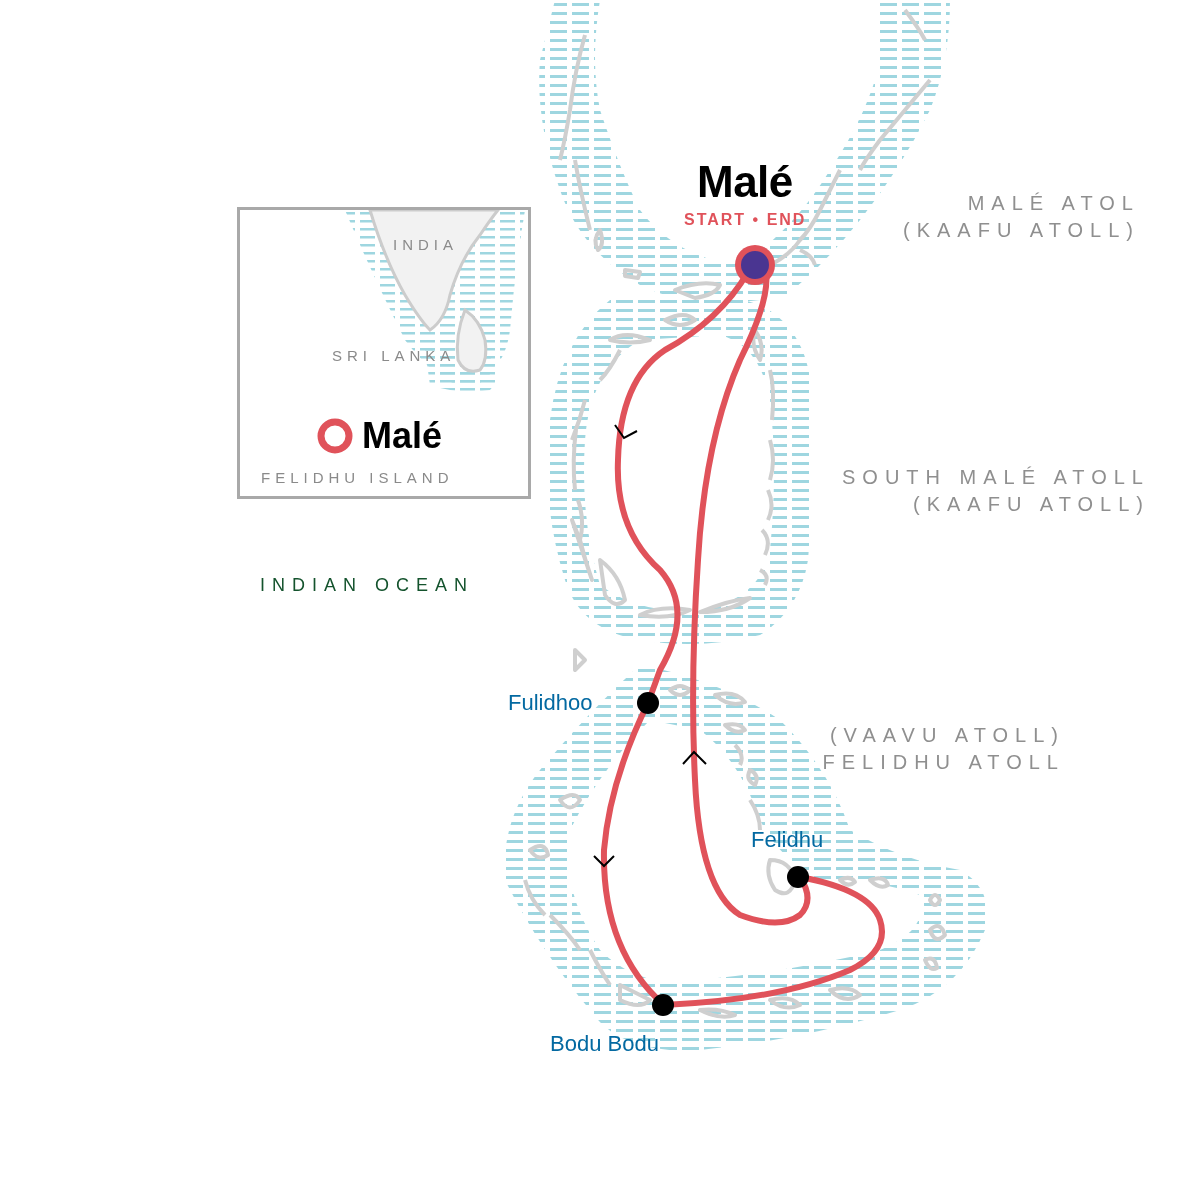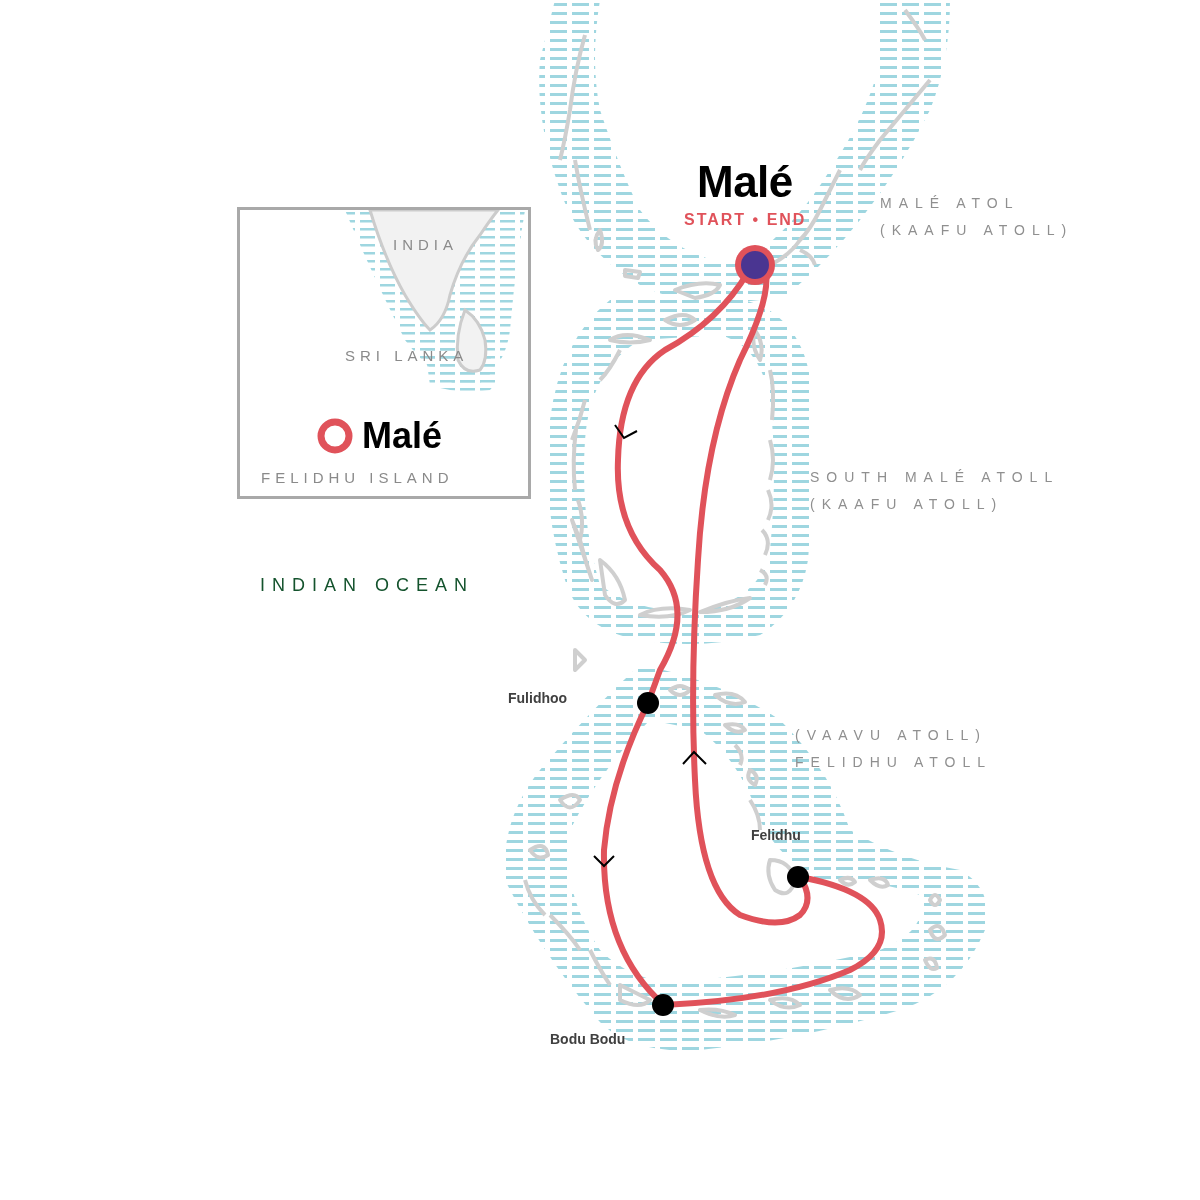--- a/index.html
+++ b/index.html
@@ -1,20 +1,20 @@
 <!DOCTYPE html>
 <html><head>
   <meta charset="utf-8">
   <style>
     html, body { margin: 0; padding: 0; background: #ffffff; }
     body { width: 1200px; height: 1200px; position: relative; overflow: hidden; font-family: "Liberation Sans", sans-serif; }
     #map { position: absolute; left: 0; top: 0; width: 1200px; height: 1200px; }
     .lbl { position: absolute; white-space: nowrap; font-family: "Liberation Sans", sans-serif; }
-    .city { font-weight: bold; color: #404040; font-size: 14px; }
-    .atoll { color: #8f8f8f; font-size: 14px; letter-spacing: 7px; text-align: left; line-height: 27px; }
+    .city { font-weight: normal; color: #0369a1; font-size: 22px; }
+    .atoll { color: #8f8f8f; font-size: 20px; letter-spacing: 7px; text-align: right; line-height: 27px; }
     .ocean { color: #14532d; font-size: 18px; letter-spacing: 7px; }
     .male-big { font-size: 44px; font-weight: bold; color: #000; letter-spacing: -0.5px; }
     .startend { font-size: 16px; font-weight: bold; color: #e0525a; letter-spacing: 2px; }
     #inset { position: absolute; left: 237px; top: 207px; width: 288px; height: 286px; border: 3px solid #a9a9a9; background: #fff; overflow: hidden; }
     .inset-lbl { color: #8a8a8a; font-size: 15px; letter-spacing: 5px; }
     .inset-male { font-size: 36px; font-weight: bold; color: #000; }
   </style>
 </head>
 <body>
 
@@ -140,16 +140,16 @@
         <rect x="0" y="2" width="15" height="2.5" fill="#9ed6e0"></rect>
       </pattern>
     </defs>
     <path d="M105 0 Q130 60 165 130 Q195 170 230 180 Q265 160 270 120 Q275 60 285 0 Z" fill="url(#hatch2)"></path>
     <path d="M185 140 Q215 125 245 140 Q265 165 250 180 Q220 185 190 175 Z" fill="url(#hatch2)"></path>
     <path d="M130 0 Q145 50 165 85 Q180 110 190 120 Q205 110 210 85 Q220 50 240 25 Q250 10 258 0 Z" fill="#f2f2f2" stroke="#cccccc" stroke-width="3"></path>
     <path d="M225 100 Q240 110 245 130 Q248 150 240 160 Q225 165 218 150 Q215 125 225 100 Z" fill="#f2f2f2" stroke="#cccccc" stroke-width="3"></path>
     <circle cx="95" cy="226" r="14" fill="none" stroke="#e0525a" stroke-width="7"></circle>
   </svg>
   <div class="lbl inset-lbl" style="left:153px; top:26px;">INDIA</div>
-  <div class="lbl inset-lbl" style="left:105px; top:137px;">SRI LANKA</div>
+  <div class="lbl inset-lbl" style="left:92px; top:137px;">SRI LANKA</div>
   <div class="lbl inset-male" style="left:122px; top:205px;">Malé</div>
   <div class="lbl inset-lbl" style="left:21px; top:259px;">FELIDHU ISLAND</div>
 </div>
 
 </body></html>

